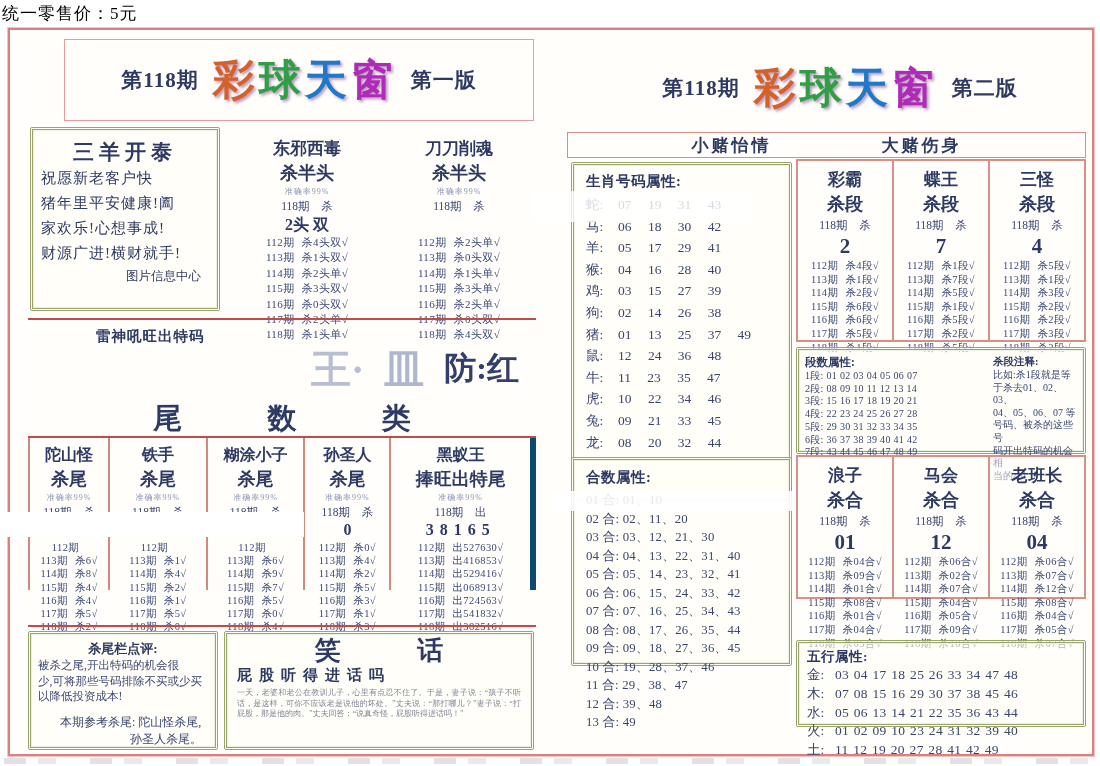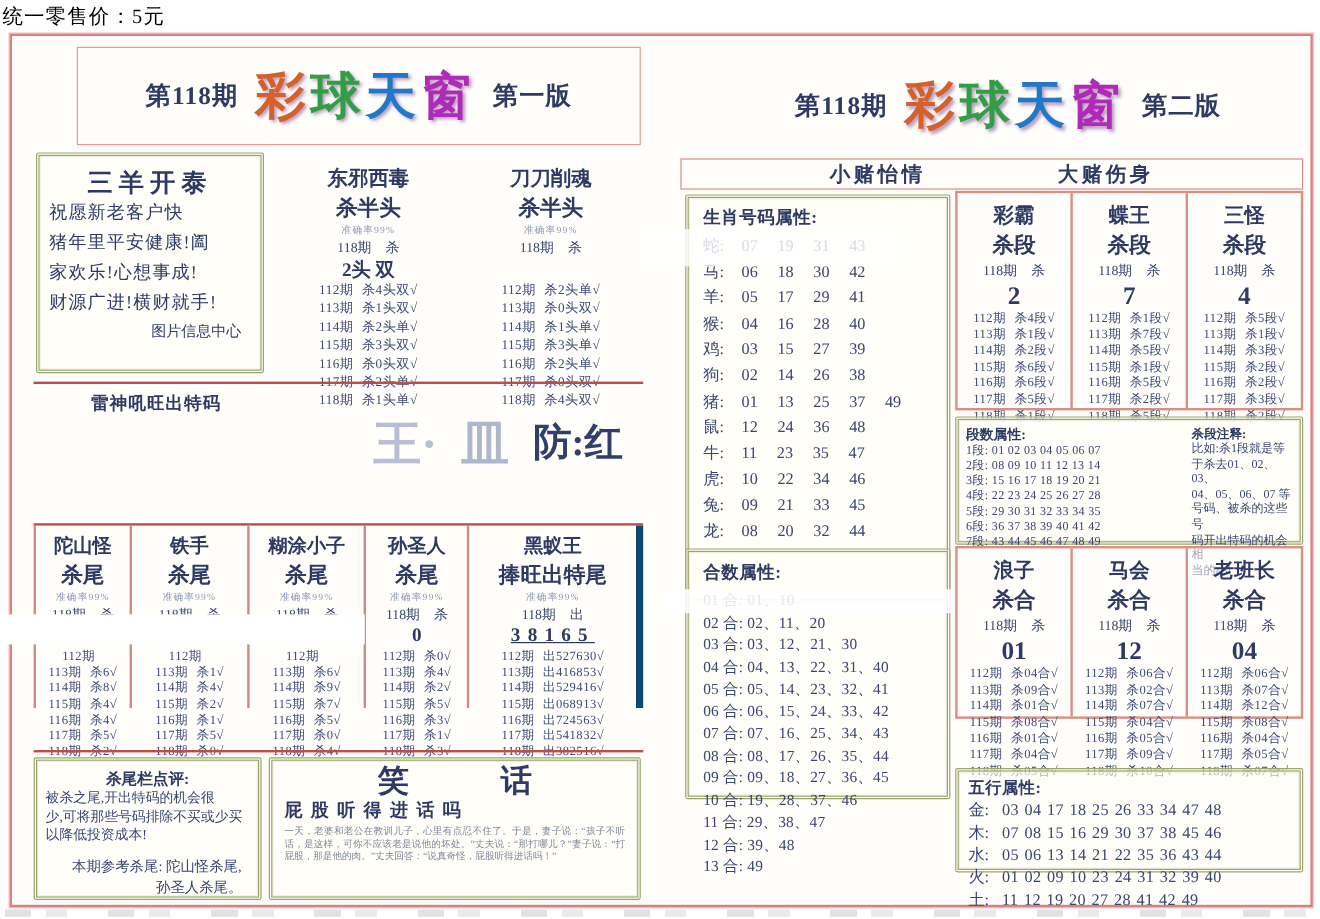--- a/index.html
+++ b/index.html
@@ -20,21 +20,21 @@
   .pinkbox{border:2px solid #d98f83;display:flex;background:rgba(255,254,250,.5);}
   .pinkbox>div+div{border-left:2px solid #d98f83;}
   .tct{text-align:center;}
   .tname{font-size:16px;font-weight:bold;padding-top:7px;}
   .tname.big{font-size:17px;}
   .tsub{font-size:18px;font-weight:bold;margin-top:1px;}
   .tacc{font-size:8px;color:#8b96b5;margin-top:1px;letter-spacing:1px;}
   .tcur{font-size:11.5px;color:#3a4670;margin-top:2px;word-spacing:9px;}
   .tval{font-size:16px;font-weight:bold;height:18px;margin-top:1px;}
   .tval.seg{font-size:21px;height:23px;}
-  .tval.ant{letter-spacing:6px;text-decoration:underline;}
+  .tval.ant{letter-spacing:6px;}
   .trows{margin-top:2px;}
   .trow{font-size:10.5px;color:#3c4a78;line-height:13.2px;display:flex;justify-content:center;gap:7px;
         letter-spacing:.4px;white-space:nowrap;}
   .trows.lh15 .trow{line-height:15.4px;font-size:11px;}
   .trows.lh136 .trow{line-height:13.6px;}
   .greet-title{font-size:21px;font-weight:bold;text-align:center;letter-spacing:5px;margin-top:4px;}
   .greet-line{font-size:15px;line-height:25px;letter-spacing:1px;}
   .greet-sign{font-size:12.5px;text-align:right;padding-right:8px;margin-top:2px;}
   .thtitle{font-size:14.5px;font-weight:bold;letter-spacing:1px;}
   .throw{font-size:13px;color:#3a4670;line-height:17px;display:flex;gap:10px;}
@@ -169,28 +169,29 @@
         </div>
         <div class="trow">
           <span>118期</span>
           <span>杀4头双√</span>
         </div>
       </div>
   </div>
 
   <div class="abs redline" style="left:28px;top:318px;width:508px;"></div>
 
-  <div class="abs thtitle" style="left:76px;top:327px;">雷神吼旺出特码</div>
+  <div class="abs thtitle" style="left:96px;top:327px;">雷神吼旺出特码</div>
 
   <div class="abs" style="left:295px;top:338px;width:240px;height:62px;display:flex;align-items:center;justify-content:center;gap:20px;">
     <span class="fade1">王·</span>
     <span class="fade2">皿</span>
     <span class="guard">防:红</span>
   </div>
 
+  <div class="abs tailhdr" style="left:28px;top:399px;width:508px;">尾 数 类</div>
   <div class="abs redline" style="left:28px;top:436px;width:508px;"></div>
 
   <div class="abs" style="left:28px;top:438px;width:508px;height:152px;display:flex;border-left:2px solid #cf8a7d;border-right:6px solid #0c4a6e;box-sizing:border-box;">
     <div class="tct" style="width:80px;">
       <div class="tname">陀山怪</div>
       <div class="tsub">杀尾</div>
       <div class="tacc">准确率99%</div>
       <div class="tcur"><span>118期</span> <span>杀</span></div>
       <div class="tval"></div>
       <div class="trows">

